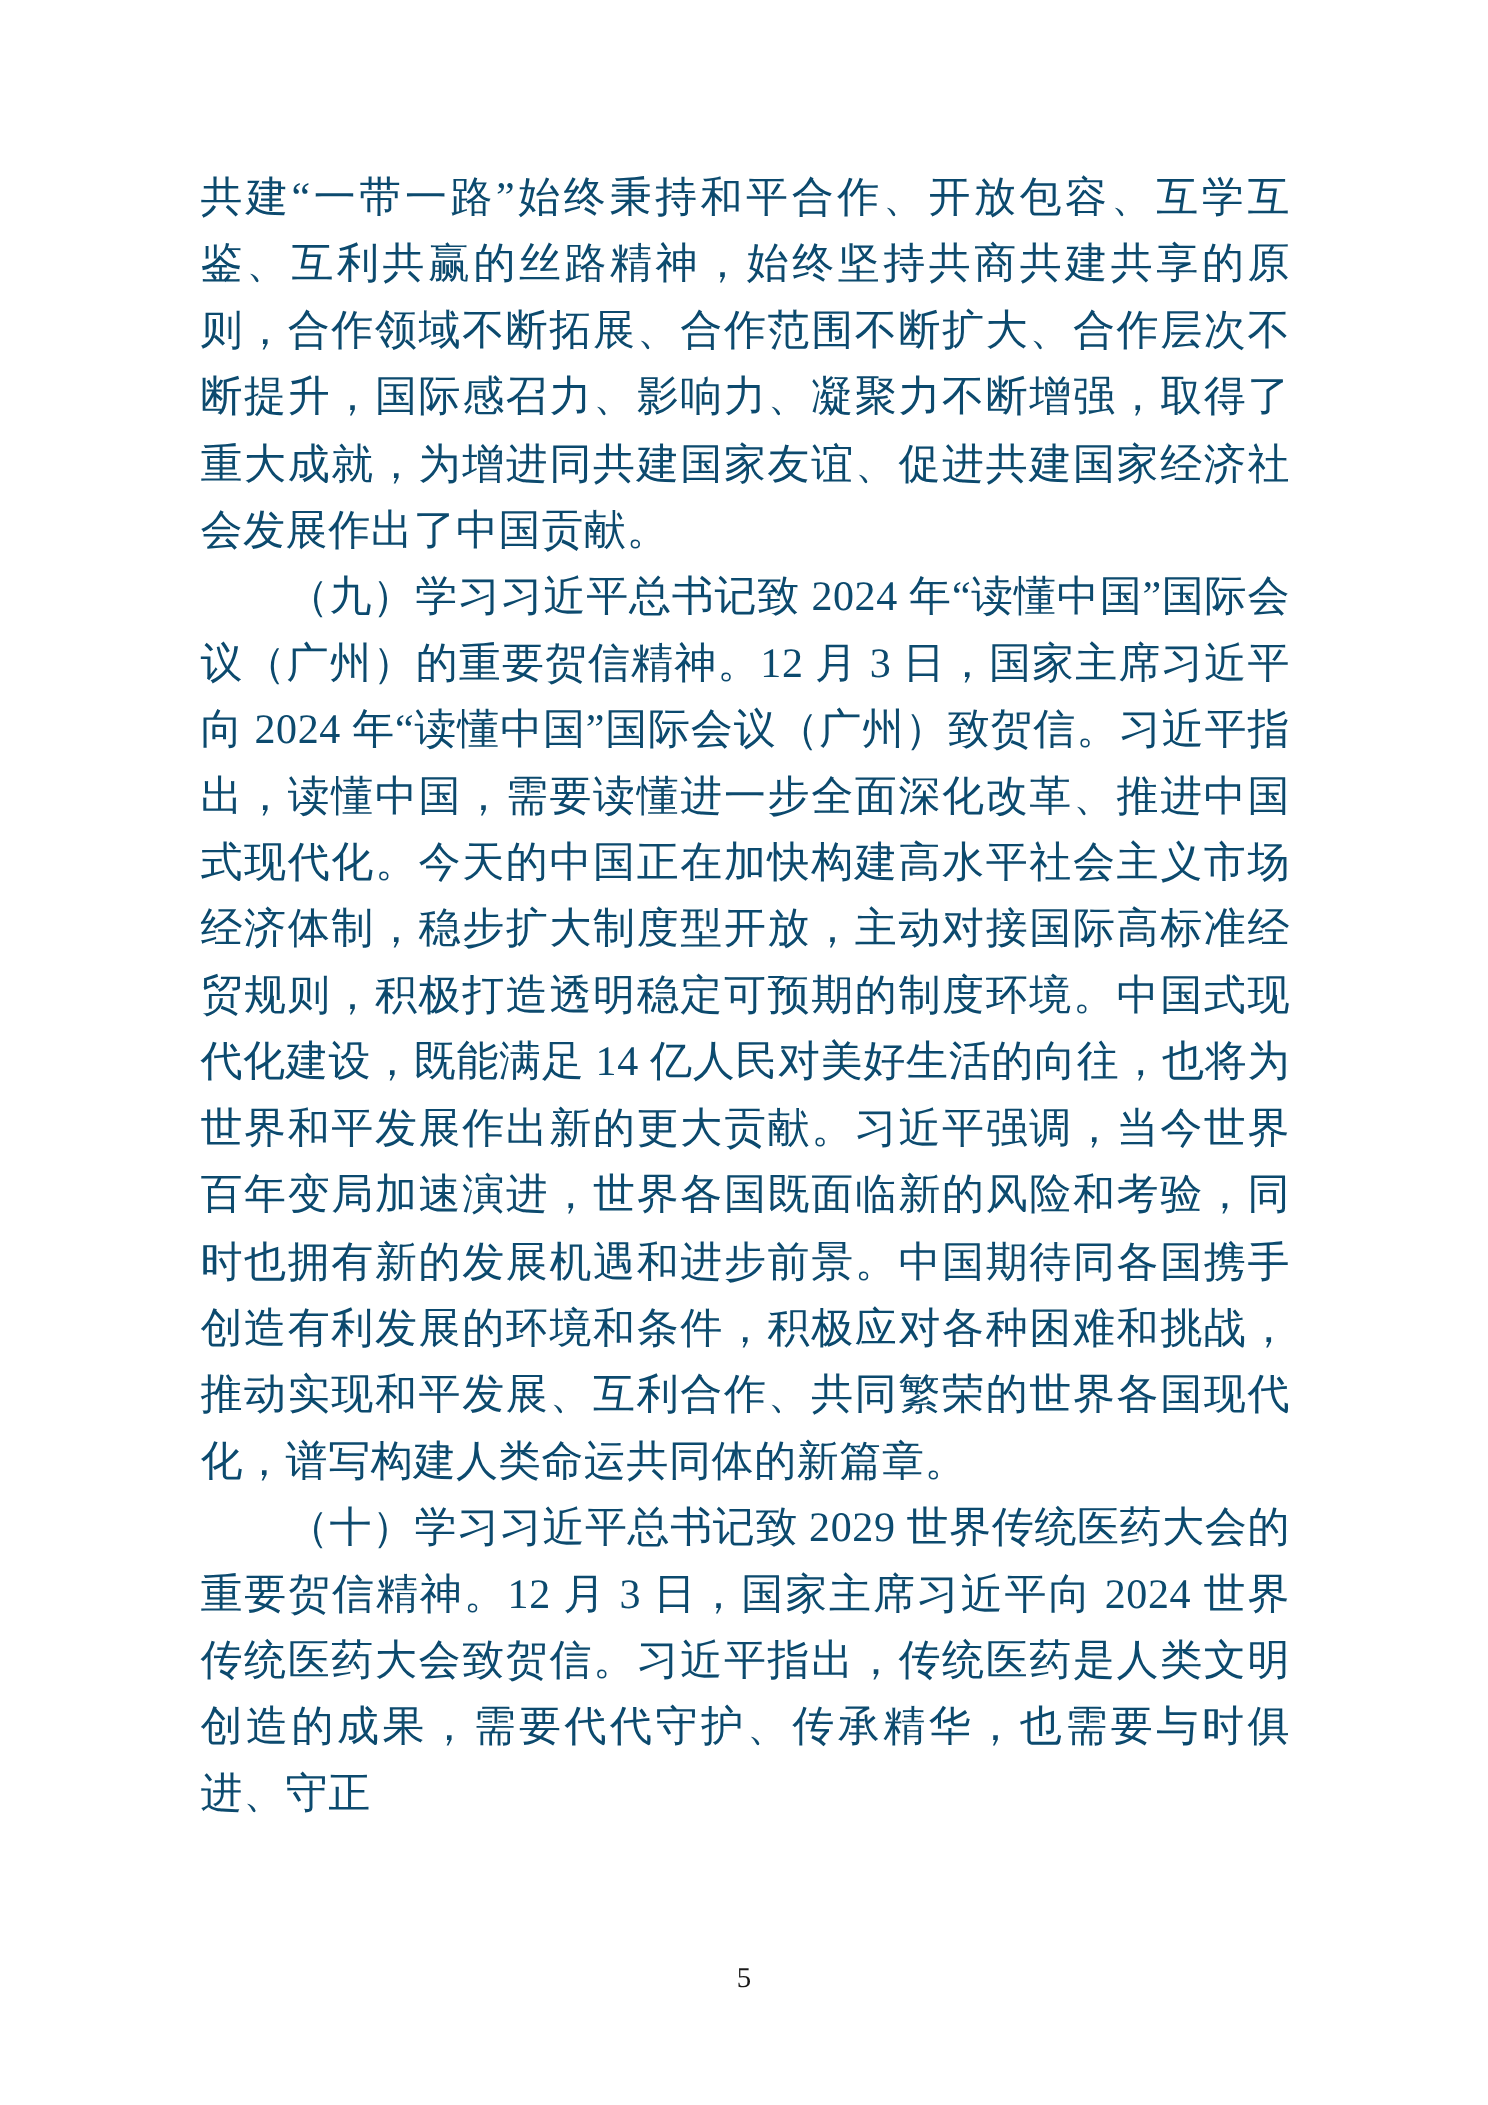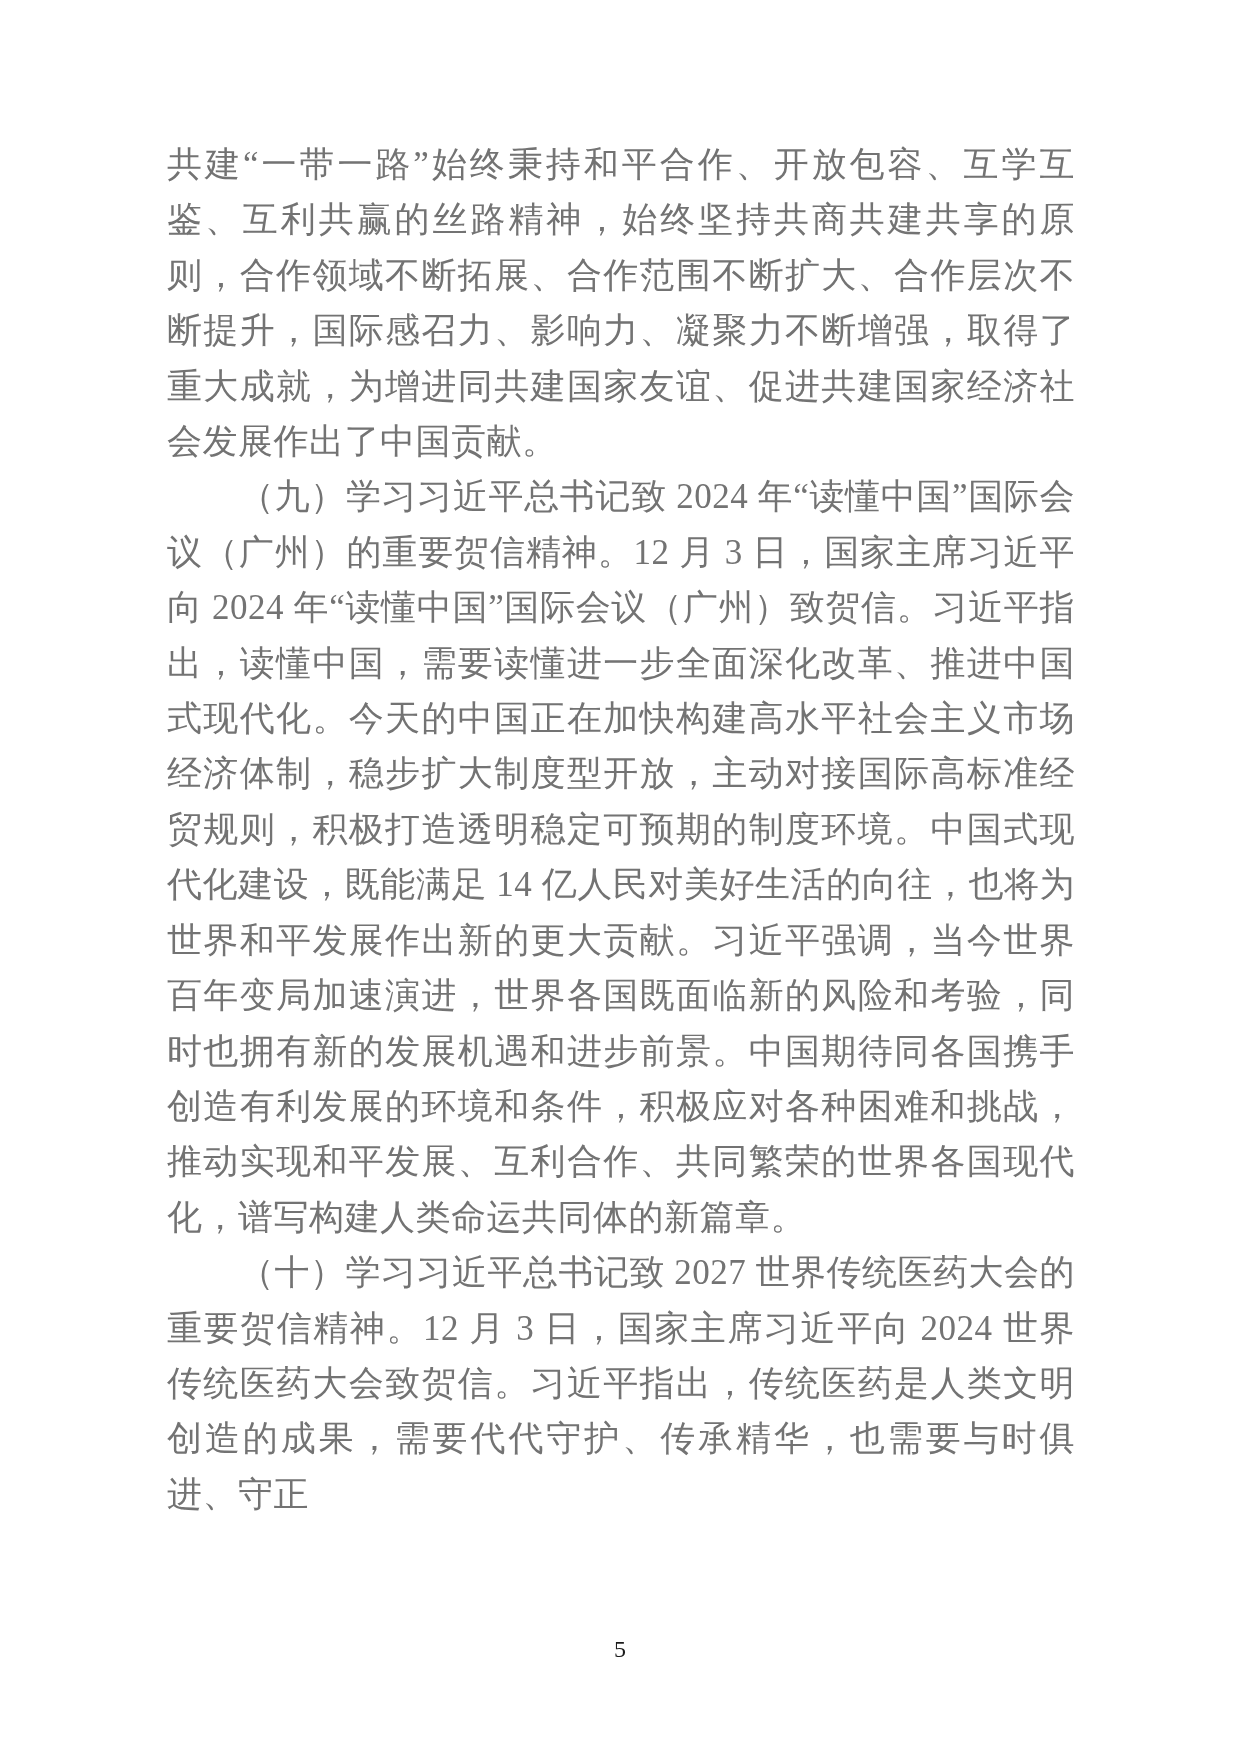--- a/index.html
+++ b/index.html
@@ -19,21 +19,21 @@
     position: absolute;
     left: 167px;
     top: 137px;
     width: 908px;
   }
   .para {
     margin: 0;
     padding: 0;
     font-size: 35px;
     line-height: 55.4px;
-    color: #737373;
+    color: #0c4a6e;
     text-align: justify;
     text-justify: inter-character;
     letter-spacing: 0.5px;
     word-break: break-all;
   }
   .para.indent {
     text-indent: 72px;
   }
   .seg.bold {
     font-weight: normal;
@@ -51,18 +51,18 @@
     font-family: "Liberation Serif", "DejaVu Serif", serif;
   }
 </style>
 </head>
 <body>
 
 <div class="page">
   <div class="content">
       <p class="para"><span class="seg">共建“一带一路”始终秉持和平合作、开放包容、互学互鉴、互利共赢的丝路精神，始终坚持共商共建共享的原则，合作领域不断拓展、合作范围不断扩大、合作层次不断提升，国际感召力、影响力、凝聚力不断增强，取得了重大成就，为增进同共建国家友谊、促进共建国家经济社会发展作出了中国贡献。</span></p>
       <p class="para indent"><span class="seg bold">（九）学习习近平总书记致 2024 年“读懂中国”国际会议（广州）的重要贺信精神。</span><span class="seg">12 月 3 日，国家主席习近平向 2024 年“读懂中国”国际会议（广州）致贺信。习近平指出，读懂中国，需要读懂进一步全面深化改革、推进中国式现代化。今天的中国正在加快构建高水平社会主义市场经济体制，稳步扩大制度型开放，主动对接国际高标准经贸规则，积极打造透明稳定可预期的制度环境。中国式现代化建设，既能满足 14 亿人民对美好生活的向往，也将为世界和平发展作出新的更大贡献。习近平强调，当今世界百年变局加速演进，世界各国既面临新的风险和考验，同时也拥有新的发展机遇和进步前景。中国期待同各国携手创造有利发展的环境和条件，积极应对各种困难和挑战，推动实现和平发展、互利合作、共同繁荣的世界各国现代化，谱写构建人类命运共同体的新篇章。</span></p>
-      <p class="para indent"><span class="seg bold">（十）学习习近平总书记致 2027 世界传统医药大会的重要贺信精神。</span><span class="seg">12 月 3 日，国家主席习近平向 2024 世界传统医药大会致贺信。习近平指出，传统医药是人类文明创造的成果，需要代代守护、传承精华，也需要与时俱进、守正</span></p>
+      <p class="para indent"><span class="seg bold">（十）学习习近平总书记致 2029 世界传统医药大会的重要贺信精神。</span><span class="seg">12 月 3 日，国家主席习近平向 2024 世界传统医药大会致贺信。习近平指出，传统医药是人类文明创造的成果，需要代代守护、传承精华，也需要与时俱进、守正</span></p>
     </div>
   <div class="footer">
     <span class="page-num">5</span>
   </div>
 </div>
 
 </body></html>

